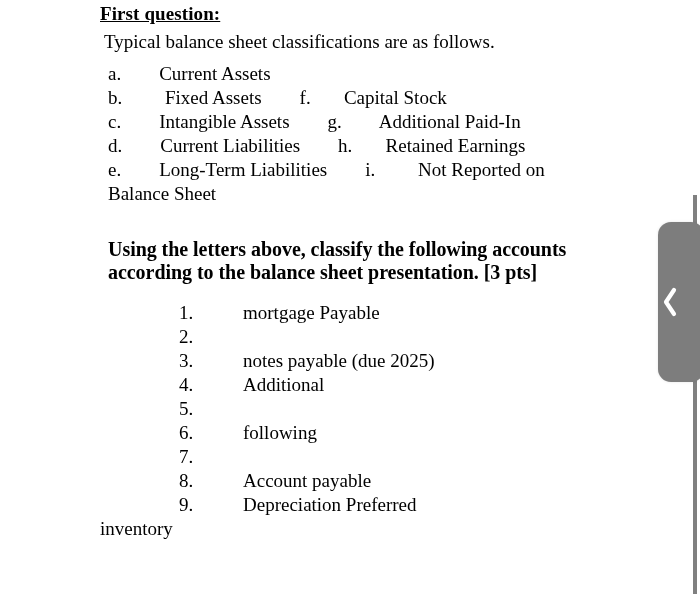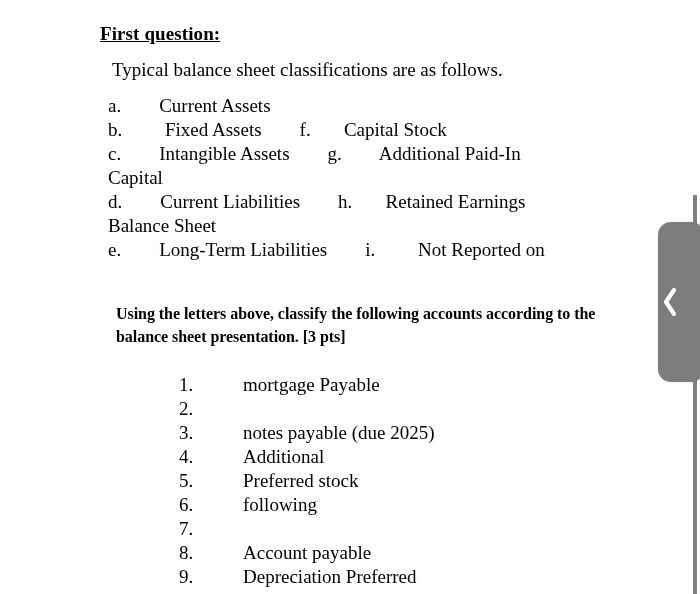--- a/index.html
+++ b/index.html
@@ -14,59 +14,59 @@
     overflow: hidden;
     font-family: "Liberation Serif", "DejaVu Serif", serif;
     color: #000000;
     -webkit-font-smoothing: antialiased;
   }
 
   
   .doc {
     position: absolute;
     left: 100px;
-    top: 22px;
+    top: 2px;
     width: 500px;
   }
 
   .q-heading {
     font-size: 19px;
     font-weight: bold;
     text-decoration: underline;
     line-height: 24px;
     margin: 0 0 0 0;
     letter-spacing: 0.1px;
   }
 
   .lead {
     font-size: 19px;
     line-height: 24px;
-    margin: 12px;
+    margin: 4px;
     white-space: pre;
   }
 
   .class-list {
     margin: 8px;
     padding: 0;
     list-style: none;
   }
   .class-list li {
     font-size: 19px;
     line-height: 24px;
     margin: 0;
     padding: 0;
     white-space: pre;
   }
 
   .prompt {
-    font-size: 16px;
+    font-size: 20px;
     font-weight: bold;
     line-height: 23px;
     width: 488px;
-    margin: 16px;
+    margin: 8px;
     padding-top: 24px;
     letter-spacing: -0.05px;
   }
 
   
   .accounts {
     margin: 0;
     padding: 9px 0 0 0;
     list-style: none;
   }
@@ -129,24 +129,23 @@
 <div class="doc">
 
   <div class="q-heading">First question:</div>
 
   <p class="lead">Typical balance sheet classifications are as follows.</p>
 
   <ul class="class-list">
     <li>a.        Current Assets</li>
     <li>b.         Fixed Assets        f.       Capital Stock</li>
     <li>c.        Intangible Assets        g.        Additional Paid-In</li>
-    <li>Capital</li>
     <li>d.        Current Liabilities        h.       Retained Earnings</li>
+    <li>e.        Long-Term Liabilities        i.         Not Reported on</li>
     <li>Balance Sheet</li>
-    <li>e.        Long-Term Liabilities        i.         Not Reported on</li>
   </ul>
 
   <p class="prompt">Using the letters above, classify the following accounts according to the balance sheet presentation. [3 pts]</p>
 
   <ol class="accounts">
     <li>
       <span class="num">1.</span>
       <span class="txt">mortgage Payable</span>
     </li>
     <li>
@@ -155,38 +154,38 @@
     <li>
       <span class="num">3.</span>
       <span class="txt">notes payable (due 2025)</span>
     </li>
     <li>
       <span class="num">4.</span>
       <span class="txt">Additional</span>
     </li>
     <li>
       <span class="num">5.</span>
-      <span class="txt">Preferred stock</span>
     </li>
     <li>
       <span class="num">6.</span>
       <span class="txt">following</span>
     </li>
     <li>
       <span class="num">7.</span>
     </li>
     <li>
       <span class="num">8.</span>
       <span class="txt">Account payable</span>
     </li>
     <li>
       <span class="num">9.</span>
       <span class="txt">Depreciation Preferred</span>
     </li>
     <li class="wide-num">
+      <span class="txt"> inventory</span>
     </li>
   </ol>
 
 </div>
 
 <div class="divider-line"></div>
 
 <div class="drawer-handle">
   <span class="chev">
     <svg width="18" height="30" viewBox="0 0 18 30" aria-hidden="true">

